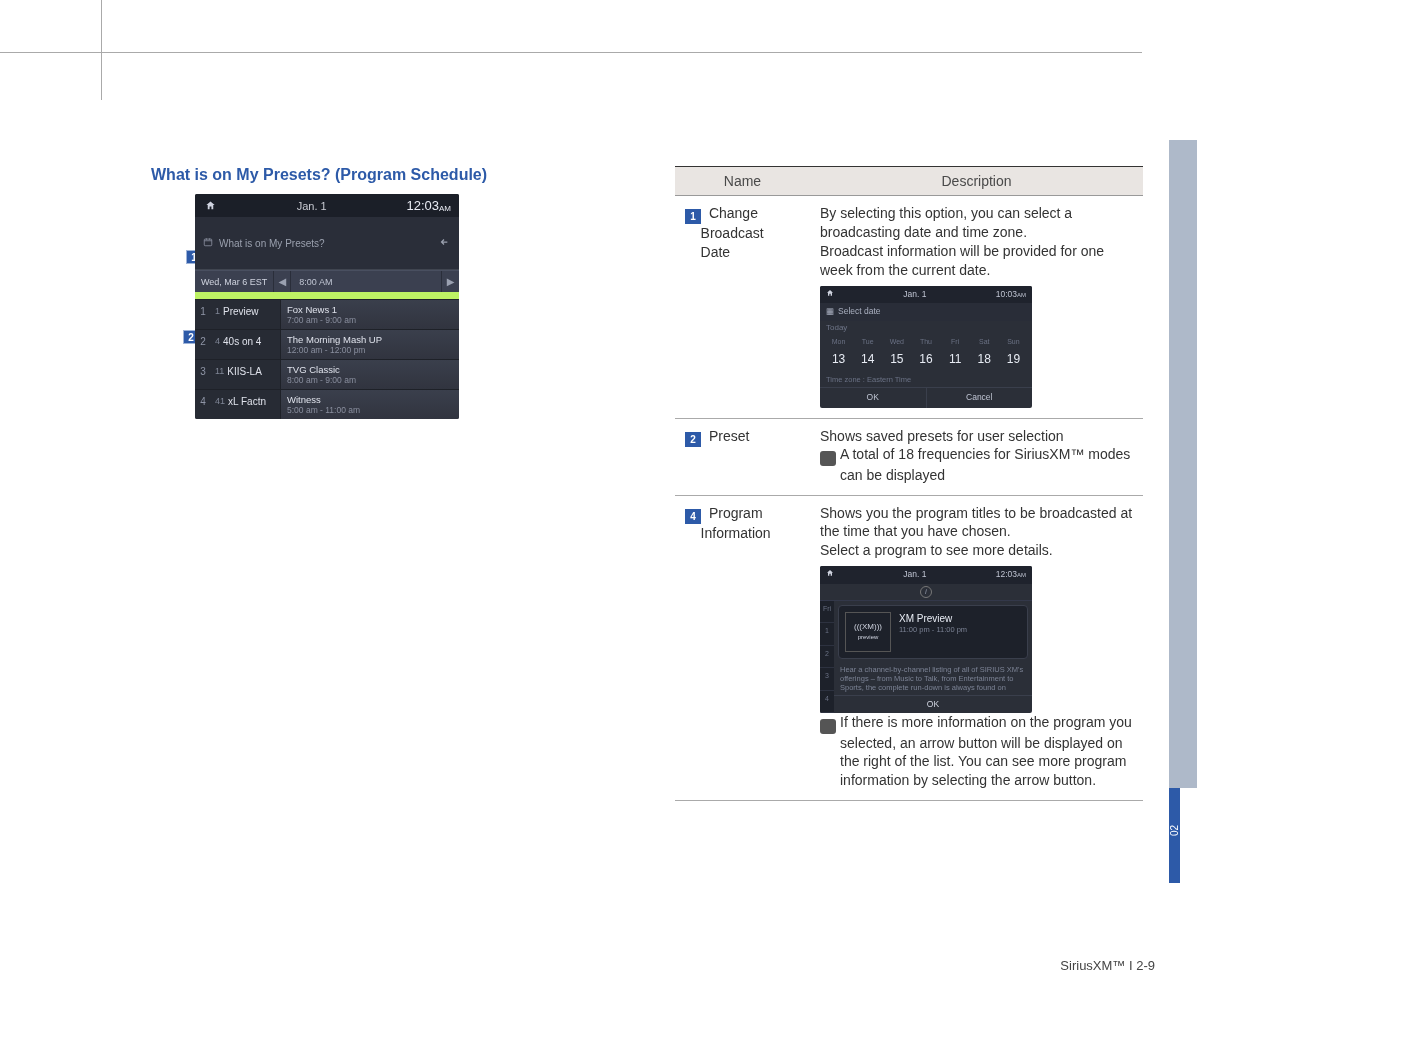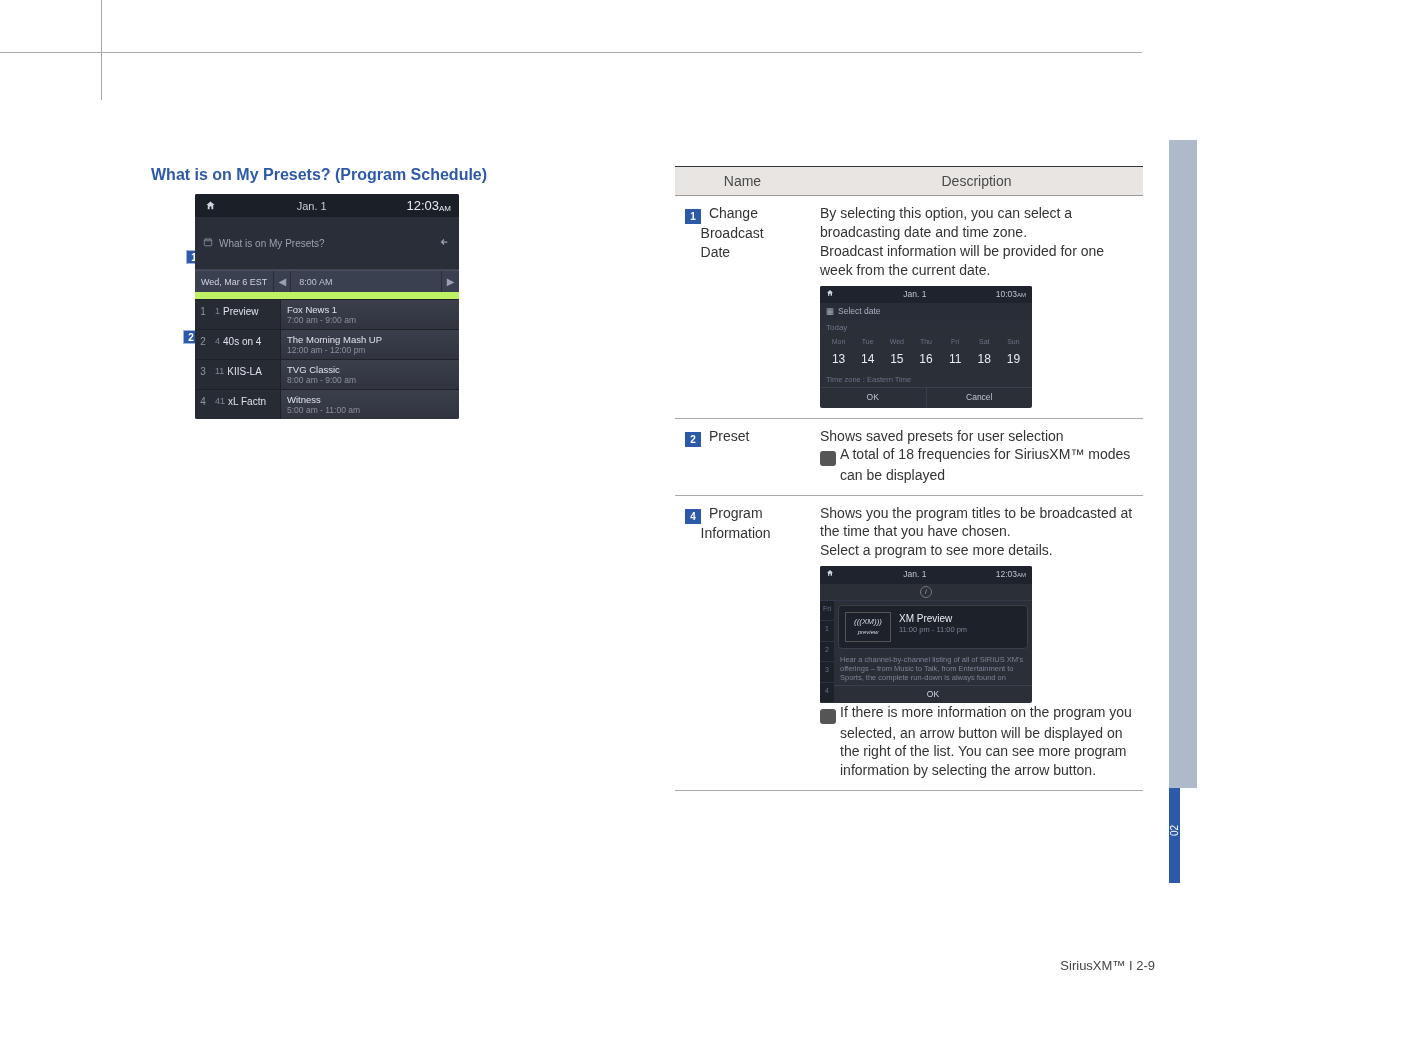--- a/index.html
+++ b/index.html
@@ -175,22 +175,22 @@
   .mini .btns{ display:flex;}
   .mini .btn{ flex:1; text-align:center; padding:4px 0; border-top:1px solid #3a3f4c; color:#bfc4d2; font-size:8.5px;}
   .mini .btn+.btn{ border-left:1px solid #3a3f4c;}
 
   .mini2 .panel{
     margin:4px; padding:6px; background:#1d212a; border-radius:4px;
     display:flex; gap:8px; align-items:flex-start;
     border:1px solid #3a3f4c;
   }
   .mini2 .logo{
-    width:46px; height:30px; border:1px solid #555; display:flex; flex-direction:column;
-    align-items:center; justify-content:center; color:#cfd3df; font-size:8px;font-style:italic;
+    width:46px; height:40px; border:1px solid #555; display:flex; flex-direction:column;
+    align-items:center; justify-content:center; color:#cfd3df; font-size:8px;
   }
   .mini2 .descp{ font-size:7.5px; color:#7b8294; line-height:1.25; padding:2px 6px;}
   .mini2 .titleblk .t{ color:#e8ecf4; font-size:10px;}
   .mini2 .titleblk .s{ color:#7b8294; font-size:7.5px;}
   .mini2 .okbar{ text-align:center; padding:3px; color:#cfd3df; border-top:1px solid #3a3f4c; font-size:8.5px;}
   .mini2 .sidebar{ width:14px; background:#1d212a; display:flex; flex-direction:column;}
   .mini2 .sidebar div{ flex:1; border-bottom:1px solid #2d3240; color:#6a7184; font-size:7px; text-align:center; padding-top:3px;}
   .mini2 .wrap{ display:flex;}
   .mini2 .main{ flex:1;}
   .mini2 .ibar{ text-align:center; padding:2px; font-size:8px; color:#8b91a2; border-bottom:1px solid #33384a;}

